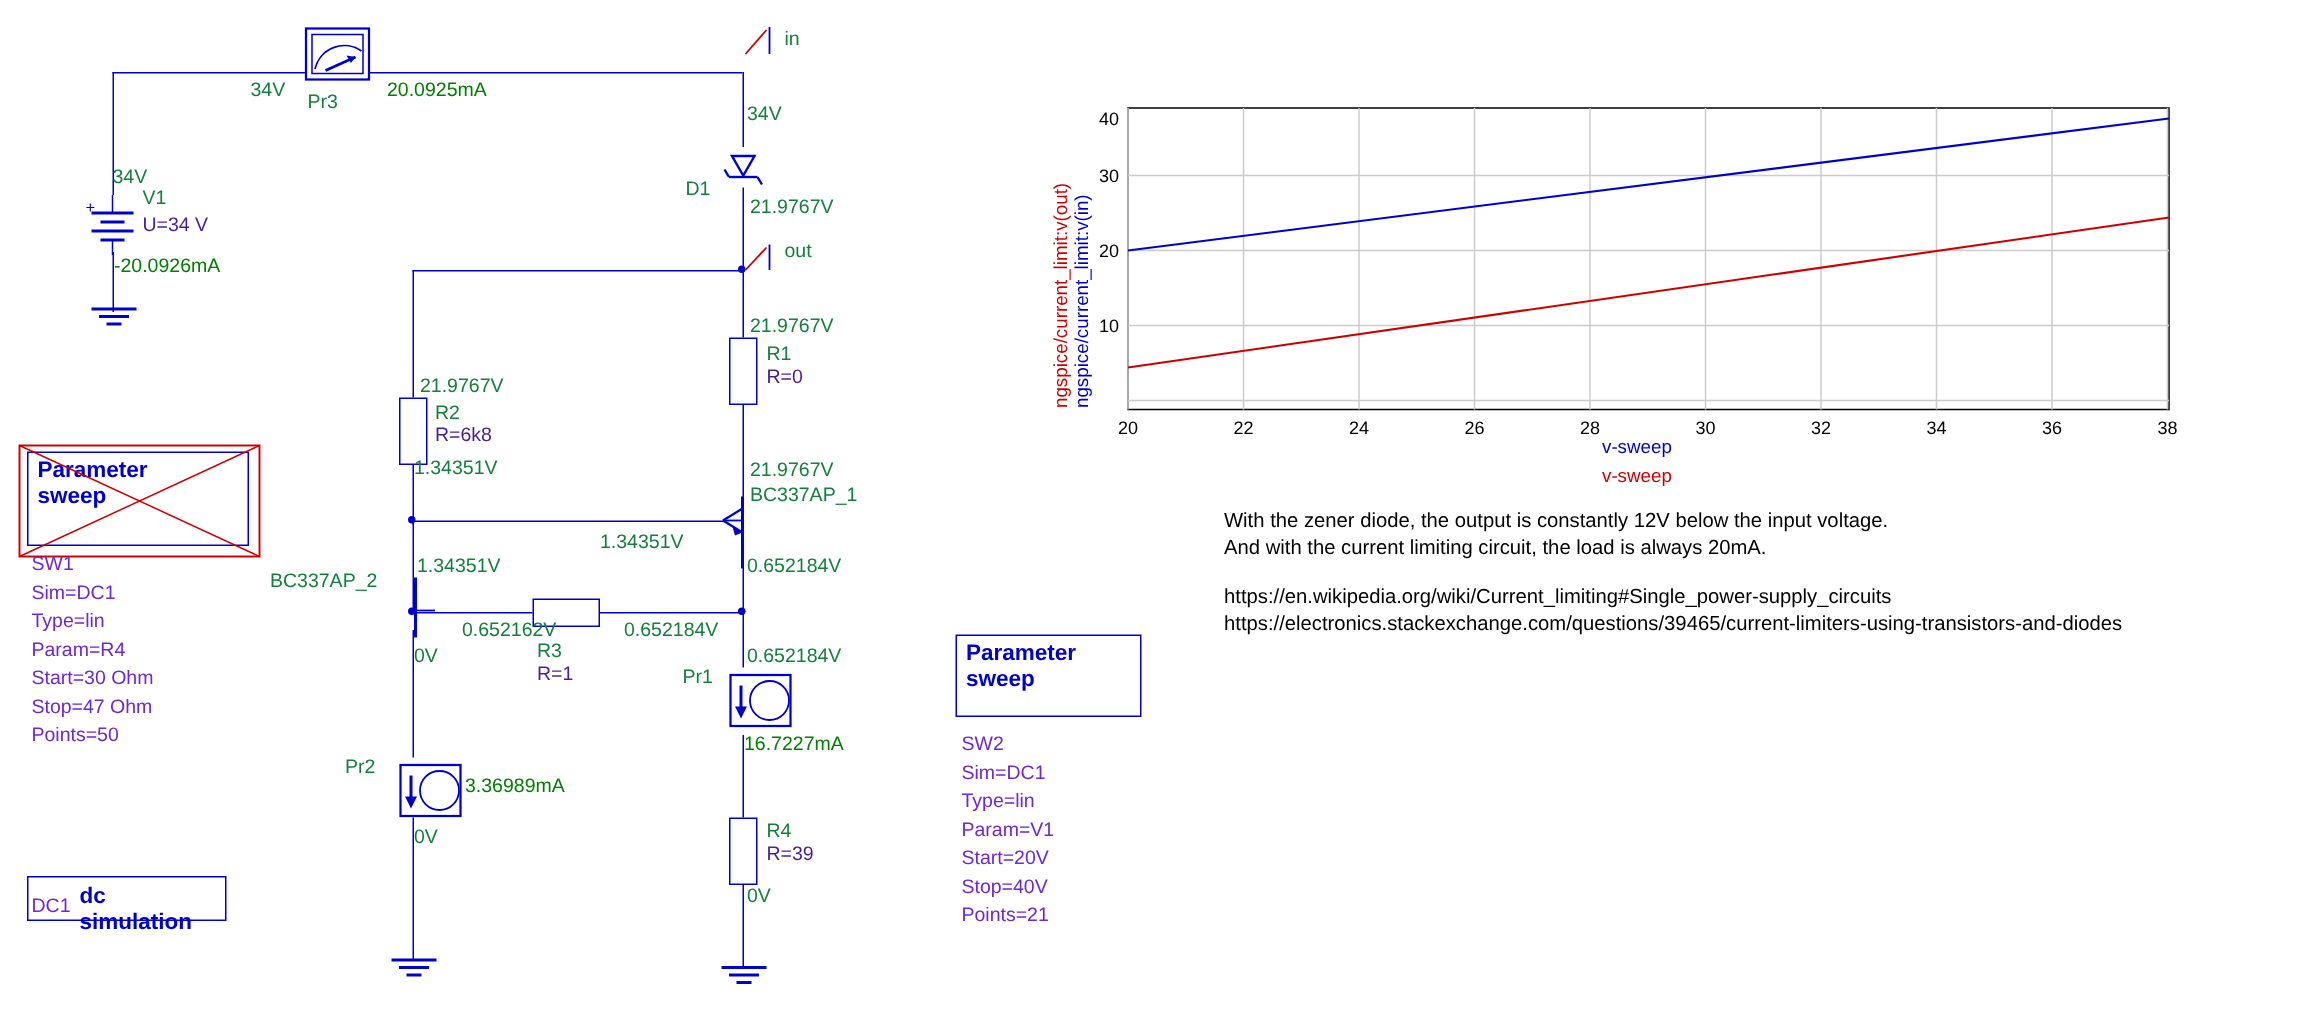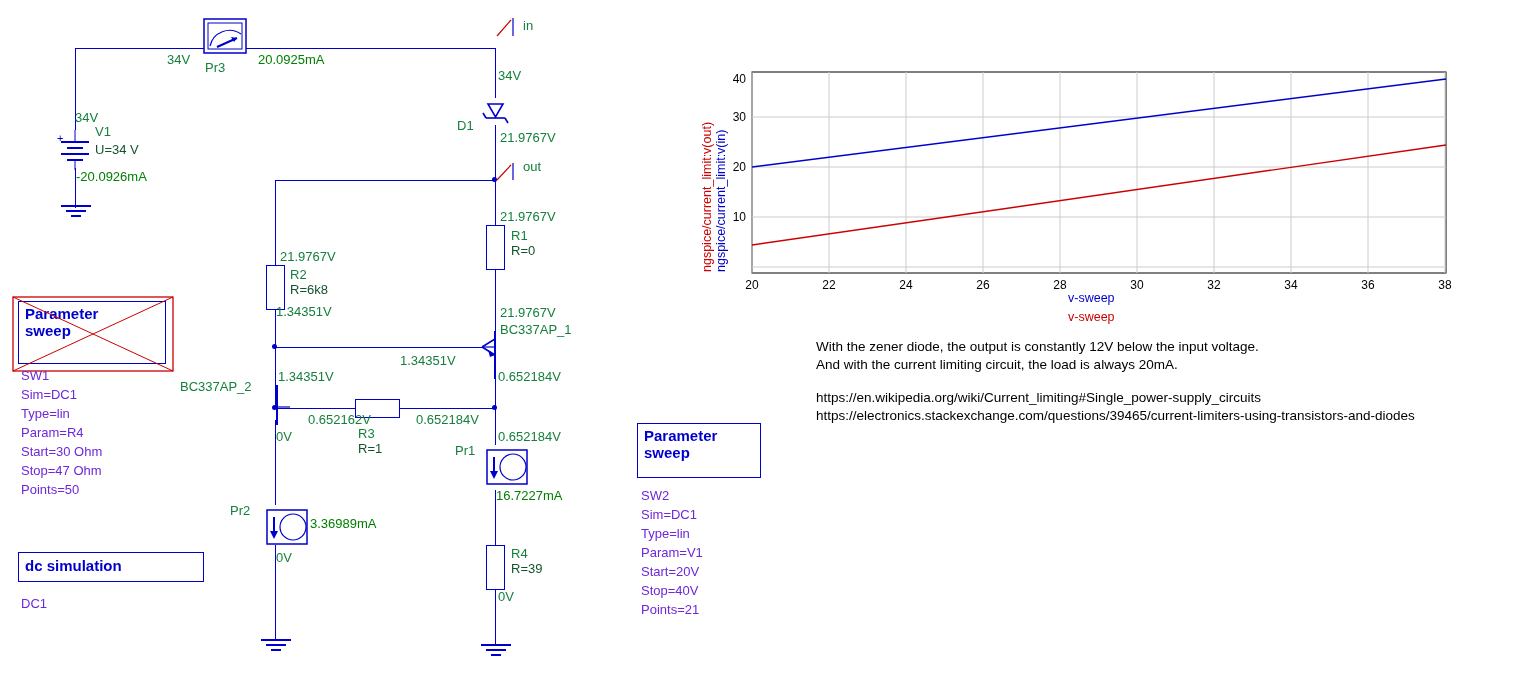--- a/index.html
+++ b/index.html
@@ -6,21 +6,21 @@
   body{
     width:1538px;height:679px;background:#ffffff;position:relative;
     font-family:"Liberation Sans", sans-serif;
     overflow:hidden;
   }
   .abs{position:absolute;}
   .wire{position:absolute;background:#0000cc;}
   .wire.h{height:1px;}
   .wire.v{width:1px;}
   .lbl{position:absolute;font-size:13px;color:#15803d;white-space:nowrap;}
-  .lbl.blk{color:#14532d;}
+  .lbl.blk{color:#4c1d95;}
   .lbl.grn{color:#008000;}
   .comp{position:absolute;border:1px solid #0000cc;box-sizing:border-box;}
   .dot{position:absolute;width:5px;height:5px;border-radius:50%;background:#0000cc;}
   .box-param{position:absolute;border:1px solid #0000cc;background:#ffffff;box-sizing:border-box;}
   .box-param .ttl{color:#0000cc;font-weight:bold;font-size:15px;line-height:17px;padding:3px 6px 0 6px;}
   .param-txt{position:absolute;font-size:13px;color:#6d28d9;line-height:19px;white-space:nowrap;}
   .note{position:absolute;font-size:13.5px;color:#000000;line-height:18px;white-space:nowrap;}
   .vlabel{position:absolute;transform-origin:0 0;transform:rotate(-90deg);font-size:12.5px;white-space:nowrap;}
   .legend{position:absolute;font-size:12.5px;}
   svg{display:block;overflow:visible;}
@@ -192,21 +192,21 @@
 <div class="param-txt" style="left:21px;top:366px;">
   <div>SW1</div>
   <div>Sim=DC1</div>
   <div>Type=lin</div>
   <div>Param=R4</div>
   <div>Start=30 Ohm</div>
   <div>Stop=47 Ohm</div>
   <div>Points=50</div>
 </div>
 
-<div class="box-param" style="left:18px;top:552px;width:186px;height:30px;">
+<div class="box-param" style="left:18px;top:584px;width:133px;height:30px;padding-left:28px;">
   <div class="ttl" style="padding-top:4px;">dc simulation</div>
 </div>
 <div class="param-txt" style="left:21px;top:594px;">DC1</div>
 
 <div class="box-param" style="left:637px;top:423px;width:124px;height:55px;">
   <div class="ttl">Parameter</div>
   <div class="ttl" style="padding-top:0;">sweep</div>
 </div>
 <div class="param-txt" style="left:641px;top:486px;">
   <div>SW2</div>

